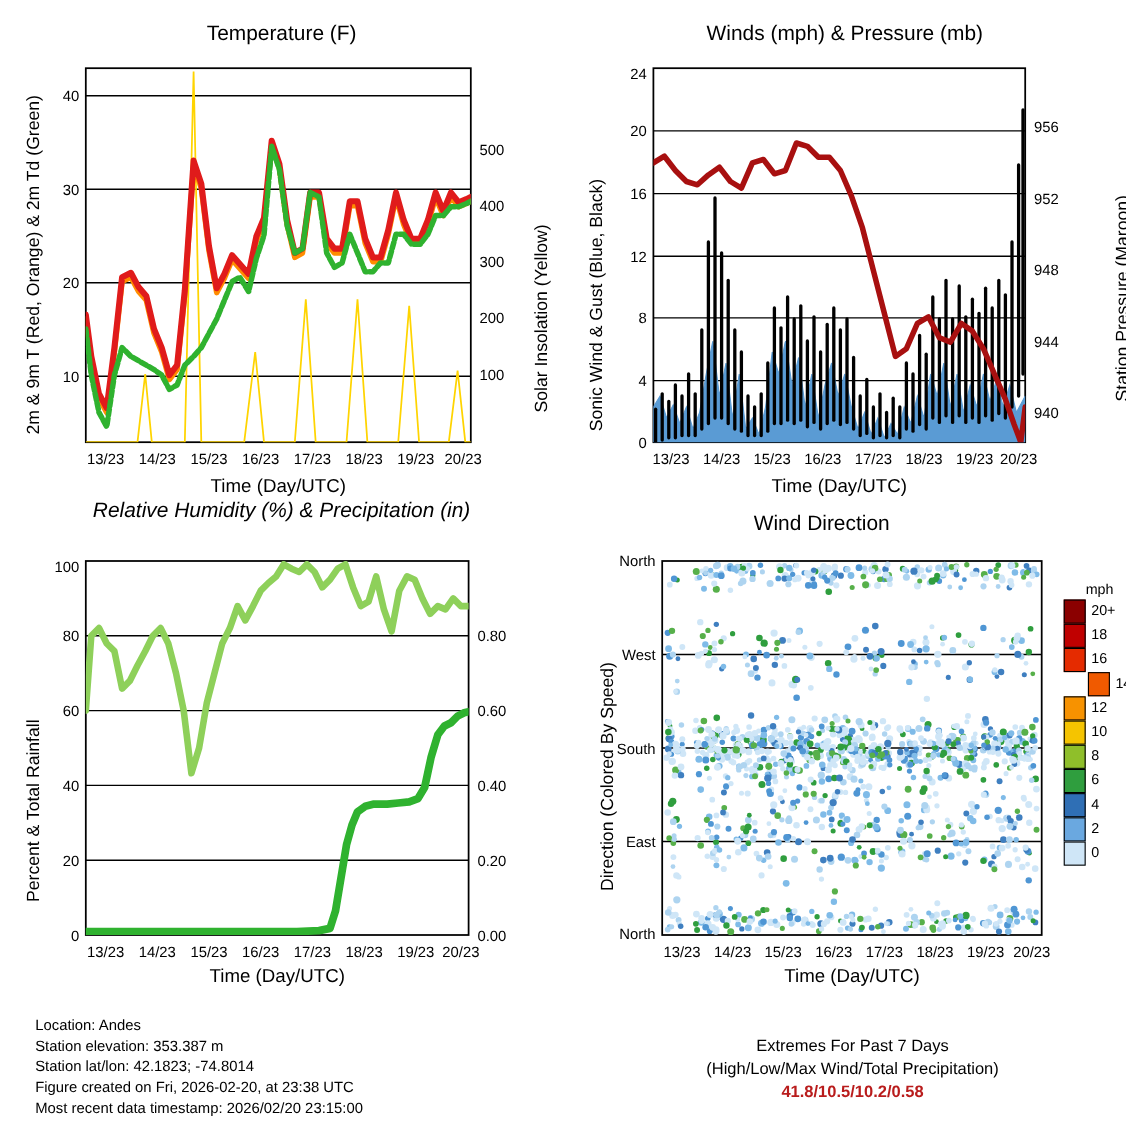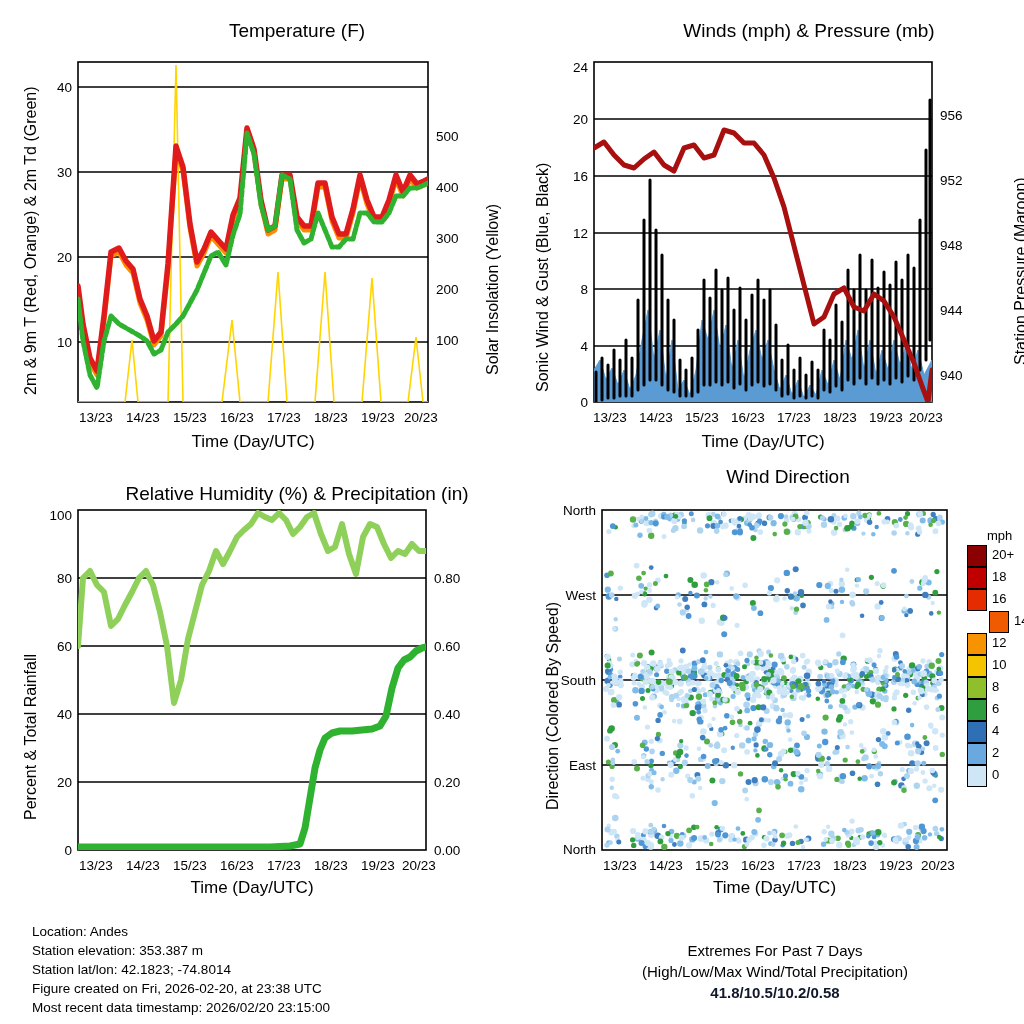--- a/index.html
+++ b/index.html
@@ -2,29 +2,29 @@
 <html><head>
 <meta charset="utf-8">
 <style>
   html,body{margin:0;padding:0;}
   body{
     width:1024px;height:1024px;background:#ffffff;
     font-family:"Liberation Sans", sans-serif;
     color:#000;overflow:hidden;position:relative;
   }
   .panel{position:absolute;}
-  .title{font-size:19px;text-align:center;padding-left:41px;}
+  .title{font-size:19px;text-align:center;}
   .axlabel{font-size:17px;text-align:center;}
   .ylabel{font-size:16px;white-space:nowrap;transform-origin:0 0;}
   .tick{font-size:13.5px;}
   svg{display:block;}
   .foot{position:absolute;font-size:13.5px;line-height:19px;}
   .foot div{white-space:nowrap;}
   .extremes{position:absolute;text-align:center;font-size:15px;line-height:21px;width:470px;}
-  .extremes .val{color:#0f172a;font-weight:bold;font-size:15px;}
+  .extremes .val{color:#b91c1c;font-weight:bold;font-size:15px;}
   .legend-title{font-size:13px;}
   .legend-lab{font-size:13px;}
 </style>
 </head>
 <body>
 
 <div class="panel" style="left:0;top:0;width:512px;height:450px;">
   <div class="title" style="width:512px;margin-top:20px;">Temperature (F)</div>
   <div class="ylabel" style="position:absolute;left:22px;top:395px;transform:rotate(-90deg);">2m &amp; 9m T (Red, Orange) &amp; 2m Td (Green)</div>
   <div class="ylabel" style="position:absolute;left:484px;top:375px;transform:rotate(-90deg);">Solar Insolation (Yellow)</div>
@@ -191,21 +191,21 @@
         <line x1="418" y1="300" x2="418" y2="60"></line>
       </g>
 
       <polyline fill="none" stroke="#a81010" stroke-width="5" stroke-linejoin="round" stroke-linecap="round" points="82,108 92,102 102,115 112,125 122,128 132,119 142,112 152,125 162,131 172,108 182,105 192,118 202,115 212,90 222,93 232,103 242,103 252,115 262,138 272,167 282,206 292,245 302,284 312,277 322,254 332,248 342,267 352,271 362,254 372,261 382,277 392,300 402,323 410,346 416,362 420,330"></polyline>
     </g>
   </svg>
   <div class="axlabel" style="position:absolute;left:82px;top:432px;width:338px;">Time (Day/UTC)</div>
 </div>
 
 <div class="panel" style="left:0;top:450px;width:512px;height:460px;">
-  <div class="title" style="width:512px;margin-top:33px;">Relative Humidity (%) &amp; Precipitation (in)</div>
+  <div class="title" style="width:512px;margin-top:4px;font-style:italic;">Relative Humidity (%) &amp; Precipitation (in)</div>
   <div class="ylabel" style="position:absolute;left:22px;top:370px;transform:rotate(-90deg);">Percent &amp; Total Rainfall</div>
 
   <svg width="512" height="400" style="position:absolute;left:0;top:38px;">
     <defs>
         <clipPath id="clipR">
           <rect x="78" y="22" width="348" height="340"></rect>
         </clipPath>
       </defs>
     <rect x="78" y="22" width="348" height="340" fill="none" stroke="#000" stroke-width="1.6"></rect>
     <line x1="78" y1="90" x2="426" y2="90" stroke="#000" stroke-width="1.3"></line>

